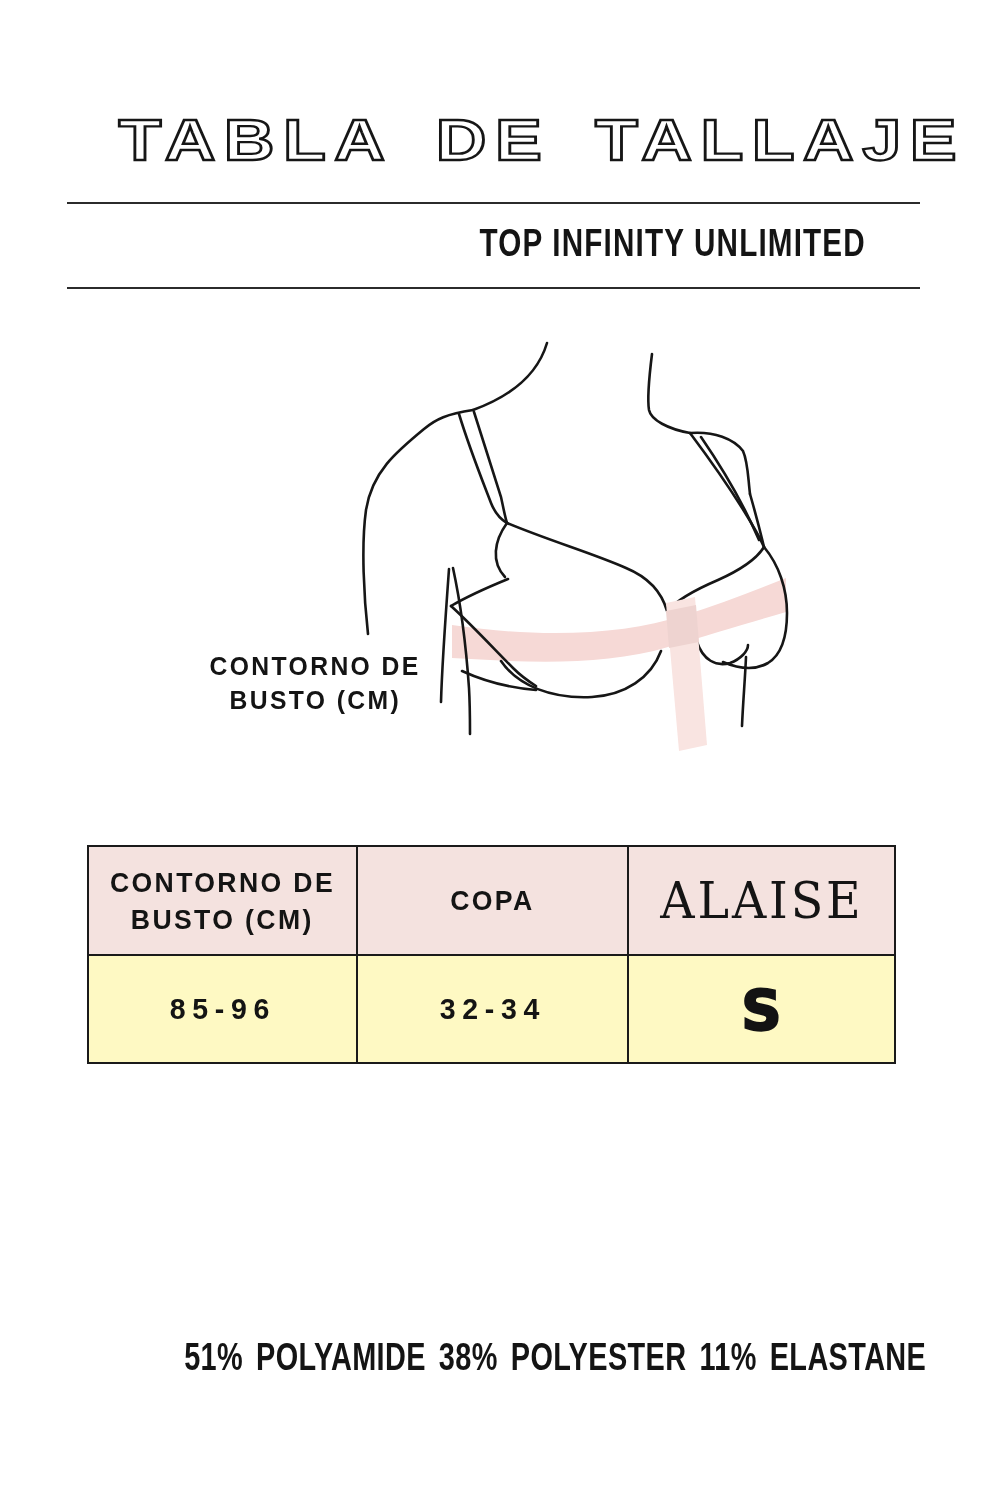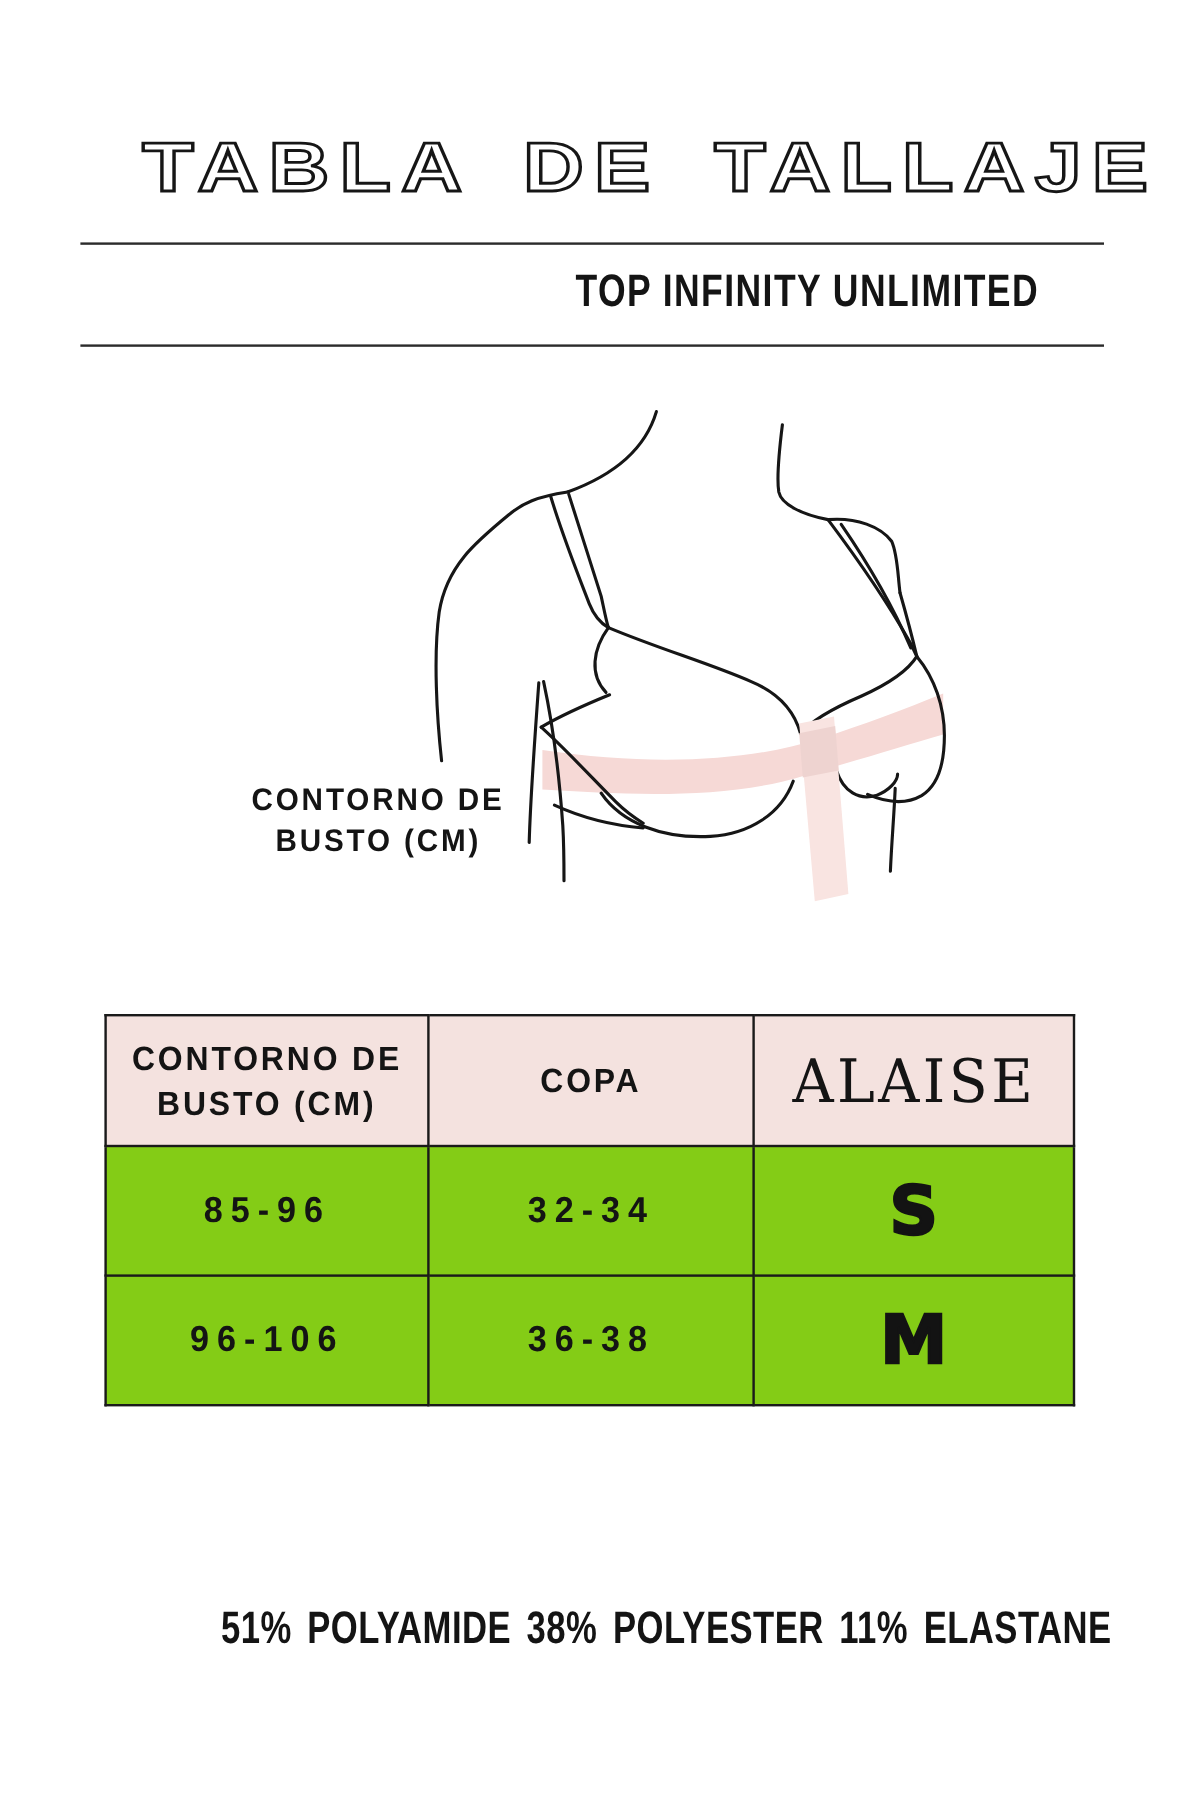--- a/index.html
+++ b/index.html
@@ -27,21 +27,21 @@
   .tape-label{position:absolute;left:128px;top:649px;width:240px;text-align:center;
     font:600 26px "Liberation Sans",sans-serif;letter-spacing:2.5px;line-height:34px;}
   .tape-label span{display:inline-block;transform:scaleX(0.95);transform-origin:center;white-space:nowrap;}
 
   
   .sizing-table{position:absolute;left:20px;top:845px;border-collapse:collapse;
     table-layout:fixed;width:807px;}
   .sizing-table col.c1{width:269px;} .sizing-table col.c2{width:271px;} .sizing-table col.c3{width:267px;}
   .sizing-table th,.sizing-table td{border:2px solid #1a1a1a;text-align:center;vertical-align:middle;padding:0;}
   .sizing-table thead tr{height:109px;background:#f4e2df;}
-  .sizing-table tbody tr{height:108px;background:#84cc16;}
+  .sizing-table tbody tr{height:108px;background:#fef9c3;}
   .th-txt{display:inline-block;font:600 28px "Liberation Sans",sans-serif;
     letter-spacing:2.5px;line-height:37px;transform:scaleX(0.95);transform-origin:center;white-space:nowrap;}
   .brand-logo{display:inline-block;font-family:"DejaVu Serif",serif;font-weight:400;
     font-size:50px;letter-spacing:3px;transform:scaleX(0.95);transform-origin:center;white-space:nowrap;}
   .num{display:inline-block;font:600 30px "Liberation Sans",sans-serif;
     letter-spacing:7px;transform:scaleX(0.95);transform-origin:center;white-space:nowrap;}
   .size-letter{display:inline-block;font:700 56px "DejaVu Sans",sans-serif;
     color:#131313;-webkit-text-stroke:2.2px #131313;letter-spacing:0;}
 
   
@@ -124,25 +124,20 @@
             <span class="brand-logo">ALAISE</span>
           </th>
         </tr>
       </thead>
       <tbody>
         <tr>
           <td><span class="num">85-96</span></td>
           <td><span class="num">32-34</span></td>
           <td><span class="size-letter">S</span></td>
         </tr>
-        <tr>
-          <td><span class="num">96-106</span></td>
-          <td><span class="num">36-38</span></td>
-          <td><span class="size-letter">M</span></td>
-        </tr>
       </tbody>
     </table>
 
     <div class="footer-wrap">
       <div class="composition">51% POLYAMIDE 38% POLYESTER 11% ELASTANE</div>
     </div>
 
   </div>
 </div>
 

